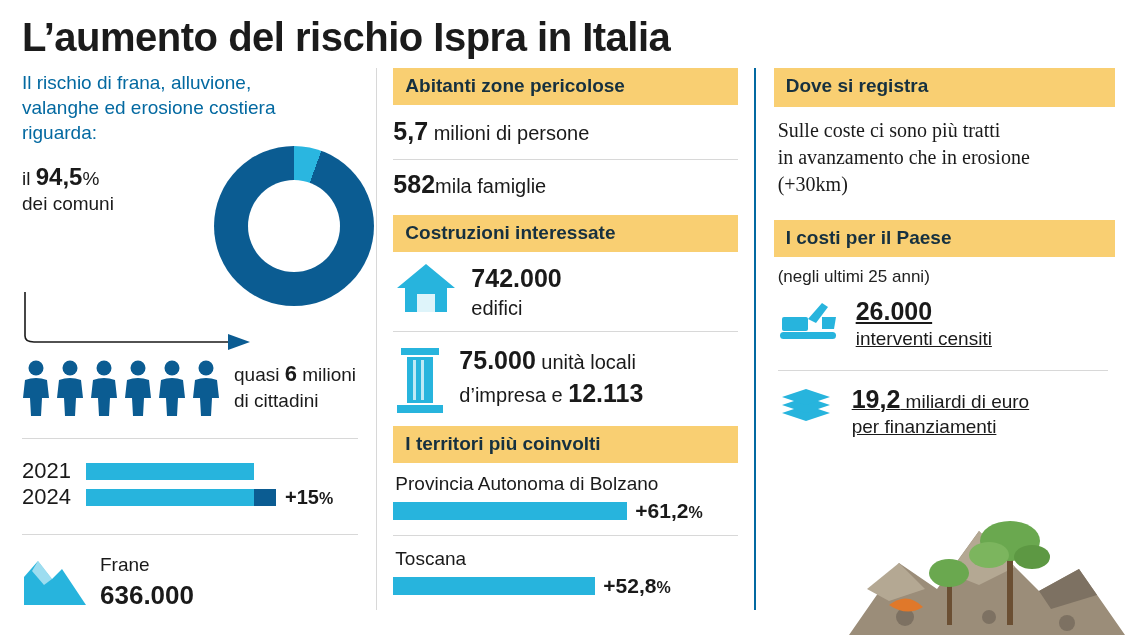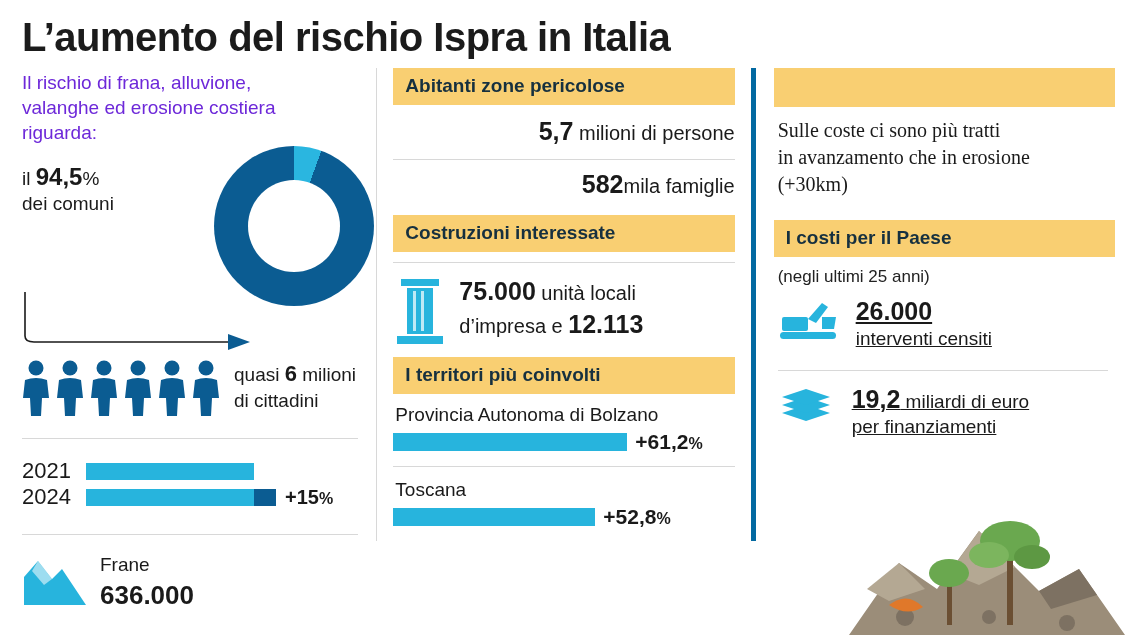--- a/index.html
+++ b/index.html
@@ -34,38 +34,38 @@
     display: flex;
     flex-direction: row;
     align-items: flex-start;
     height: 560px;
   }
   .col {
     position: relative;
     box-sizing: border-box;
   }
   .col-left  { width: 355px; padding-right: 14px; }
-  .col-mid   { width: 380px; padding: 0 16px; border-left: 1px solid #d8d8d8; border-right: 5px solid #0369a1;}
+  .col-mid   { width: 380px; padding: 0 16px; border-left: 1px solid #d8d8d8; border-right: 2px solid #0369a1;}
   .col-right { width: 360px; padding-left: 18px; }
 
   .band {
     background: #f9cf72;
     font-size: 19px;
     font-weight: bold;
     color: #16303f;
     padding: 6px 10px 7px 12px;
     line-height: 1.25;
     margin-bottom: 10px;
   }
   .band.two-line { padding-bottom: 9px; }
 
   .lead {
     font-size: 19px;
     line-height: 1.32;
-    color: #6d28d9;
+    color: #0369a1;
     margin: 2px 0 0 0;
   }
 
   .pct-line {
     font-size: 19px;
     line-height: 1.3;
     margin-top: 16px;
   }
   .pct-line .big { font-weight: bold; font-size: 24px; }
 
@@ -148,21 +148,20 @@
   }
   .frane-text { margin-left: 12px; }
   .frane-text .lbl { font-size: 19px; line-height: 1.1; }
   .frane-text .val { font-size: 26px; font-weight: bold; margin-top: 4px; }
 
   
   .stat {
     font-size: 20px;
     line-height: 1.35;
     margin: 2px 0 10px 0;
-    text-align: right;
   }
   .stat .big { font-size: 25px; font-weight: bold; }
   .hr { border-top: 1px solid #d8d8d8; margin: 8px 0 12px 0; }
 
   .icon-row {
     display: flex;
     align-items: flex-start;
     margin: 6px 0 10px 2px;
   }
   .icon-row .txt {
@@ -299,20 +298,30 @@
       <div class="stat">
         <span class="big">5,7</span><span> milioni di persone</span>
       </div>
       <div class="hr"></div>
       <div class="stat" style="margin-top:-4px">
         <span class="big">582</span><span>mila famiglie</span>
       </div>
 
       <div class="band" style="margin-top:14px">Costruzioni interessate</div>
 
+      <div class="icon-row">
+        <svg width="62" height="52">
+          <path d="M31 2 L60 26 L52 26 L52 50 L10 50 L10 26 L2 26 Z" fill="#27b4dd"></path>
+          <rect x="22" y="32" width="18" height="18" fill="#ffffff" opacity="0.85"></rect>
+        </svg>
+        <div class="txt">
+          <div class="big">742.000</div>
+          <div>edifici</div>
+        </div>
+      </div>
 
       <div class="hr"></div>
 
       <div class="icon-row">
         <svg width="50" height="72">
           <rect x="6" y="4" width="38" height="7" fill="#27b4dd"></rect>
           <rect x="12" y="13" width="26" height="46" fill="#27b4dd"></rect>
           <rect x="2" y="61" width="46" height="8" fill="#27b4dd"></rect>
           <rect x="18" y="16" width="3" height="40" fill="#ffffff" opacity=".7"></rect>
           <rect x="26" y="16" width="3" height="40" fill="#ffffff" opacity=".7"></rect>
@@ -336,21 +345,21 @@
       <div class="terr">Toscana</div>
       <div class="terr-bar-row">
         <span class="terr-bar" style="width:202px"></span>
         <span class="terr-val"><span>+52,8</span><span class="unit">%</span></span>
       </div>
     </div>
 
     <div class="col col-right">
 
       <div class="band two-line">
-        <br>
+        <span>Dove si registra</span><br>
       </div>
 
       <p class="rtext">
         <span>Sulle coste ci sono più tratti</span><br>
         <span>in avanzamento che in erosione</span><br>
         <span>(+30km)</span>
       </p>
 
       <div class="band" style="margin-top:22px">I costi per il Paese</div>
       <div class="rsub">(negli ultimi 25 anni)</div>

